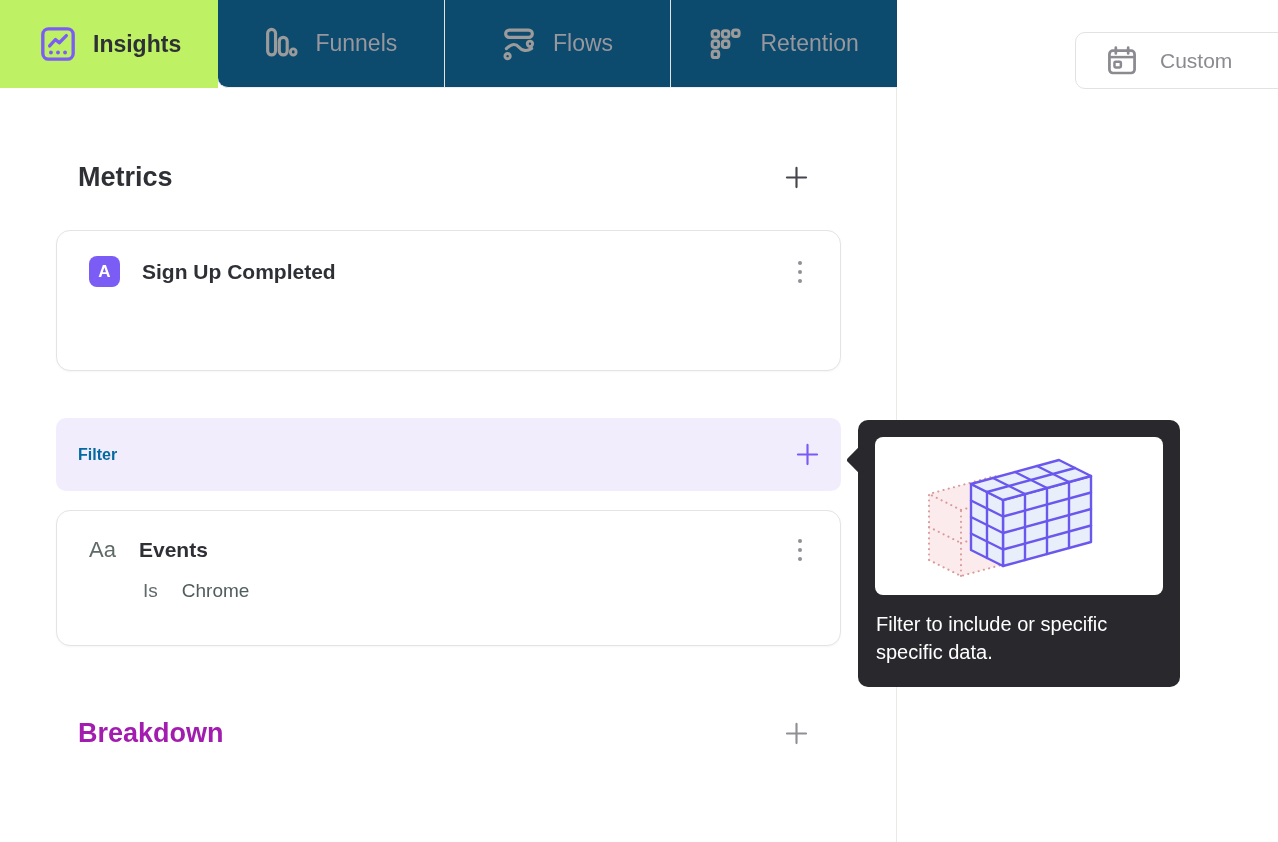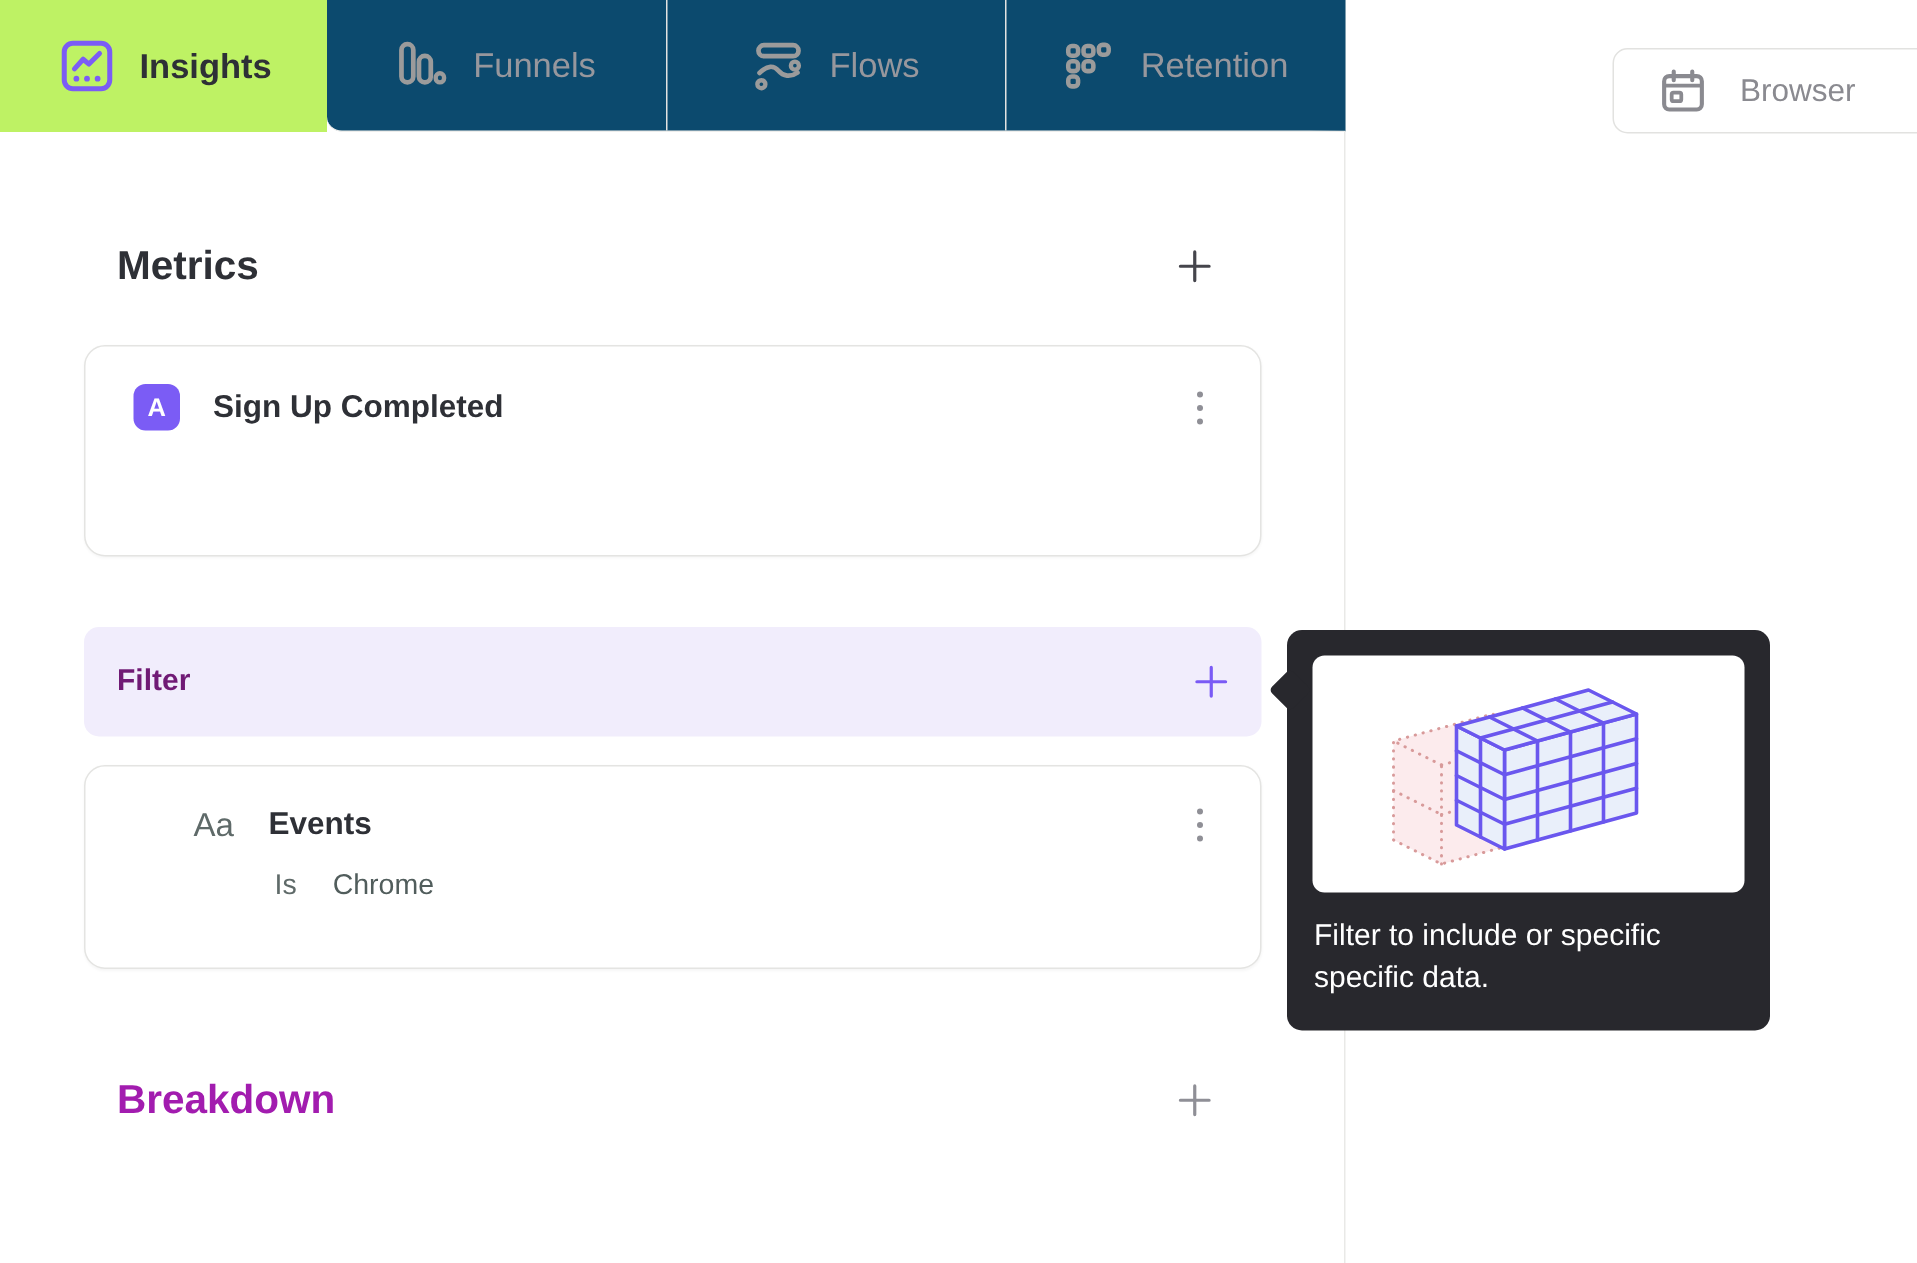--- a/index.html
+++ b/index.html
@@ -30,21 +30,21 @@
   .card-title { margin-left:22px; font-size:21px; font-weight:700; color:#2e3036; }
   .kebab { margin-left:auto; margin-right:4px; display:flex; flex-direction:column; gap:5px; padding:4px 6px; cursor:pointer; background:none; border:none; }
   .kebab i { width:4px; height:4px; border-radius:50%; background:#8f8f96; display:block; }
   .card-sub { padding:15px 0 0 86px; font-size:19px; color:#636b6e; }
   .type-badge { width:36px; height:31px; display:flex; align-items:center; color:#5f6a69; font-size:22px; font-weight:500; flex:0 0 auto; }
   .type-badge + .card-title { margin-left:14px; }
   .op { color:#5f6a69; }
   .val { color:#515d5c; margin-left:24px; }
 
   .filter-pill { position:absolute; left:56px; top:418px; width:785px; height:73px; background:#f1edfc; border-radius:10px; display:flex; align-items:center; justify-content:space-between; padding:0 20px 0 22px; cursor:pointer; }
-  .filter-pill .section-title { color:#701a75; font-size:20px; }
+  .filter-pill .section-title { color:#0369a1; font-size:16px; }
 
   
   .custom-btn { position:absolute; left:1075px; top:32px; width:230px; height:57px; background:#fff; border:1px solid #e2e2e0; border-radius:10px; display:flex; align-items:center; gap:22px; padding-left:30px; font-size:21px; color:#8a8a90; cursor:pointer; }
 
   
   .tooltip { position:absolute; left:858px; top:420px; width:322px; height:267px; background:#28282d; border-radius:10px; }
   .tooltip-arrow { position:absolute; left:-8px; top:30px; width:20px; height:20px; background:#28282d; transform:rotate(45deg); border-radius:3px; }
   .tooltip-img { position:absolute; left:17px; top:17px; width:288px; height:158px; background:#fff; border-radius:8px; display:flex; align-items:center; justify-content:center; }
   .tooltip-text { position:absolute; left:18px; top:190px; width:250px; color:#fff; font-size:20px; line-height:28px; font-weight:500; }
 </style>
@@ -129,21 +129,21 @@
 
     <div class="filter-pill">
       <span class="section-title">Filter</span>
       <button class="plus-btn">
         <svg width="27" height="27" viewBox="0 0 24 24">
           <path d="M12 3.5 V20.5 M3.5 12 H20.5" stroke="#7a5af5" stroke-width="1.9" stroke-linecap="round" fill="none"></path>
         </svg>
       </button>
     </div>
 
-    <div class="card" style="top:510px; height:136px;padding-left:40px;">
+    <div class="card" style="top:510px; height:136px;">
       <div class="card-row" style="padding-top:23px;">
         <span class="type-badge">Aa</span>
         <span class="card-title">Events</span>
         <button class="kebab">
           <i></i>
             <i></i>
             <i></i>
         </button>
       </div>
       <div class="card-sub">
@@ -164,21 +164,21 @@
 
   <button class="custom-btn">
     <span style="display:flex;">
       <svg width="32" height="32" viewBox="0 0 28 28" fill="none">
         <rect x="3" y="5" width="22" height="19.5" rx="3" stroke="#8a8a90" stroke-width="2.4"></rect>
         <path d="M8.6 2.4 V7.4 M19.4 2.4 V7.4" stroke="#8a8a90" stroke-width="2.4" stroke-linecap="round"></path>
         <path d="M3.6 10.6 H24.4" stroke="#8a8a90" stroke-width="2.2"></path>
         <rect x="7.4" y="14.6" width="5.6" height="5" rx="1" stroke="#8a8a90" stroke-width="2.2"></rect>
       </svg>
     </span>
-    <span>Browser</span>
+    <span>Custom</span>
   </button>
 
   <div class="tooltip">
     <div class="tooltip-arrow"></div>
     <div class="tooltip-img">
       <svg width="240" height="140" viewBox="0 0 240 140">
 
         <g stroke="#d89a9a" stroke-width="2" stroke-linecap="round" stroke-dasharray="0.2 5.2" stroke-linejoin="round">
           <polygon points="30,114 62,130 128,112 128,46 96,30 30,48" fill="#fcebed"></polygon>
           <path d="M62,130 L62,64" fill="none"></path>

